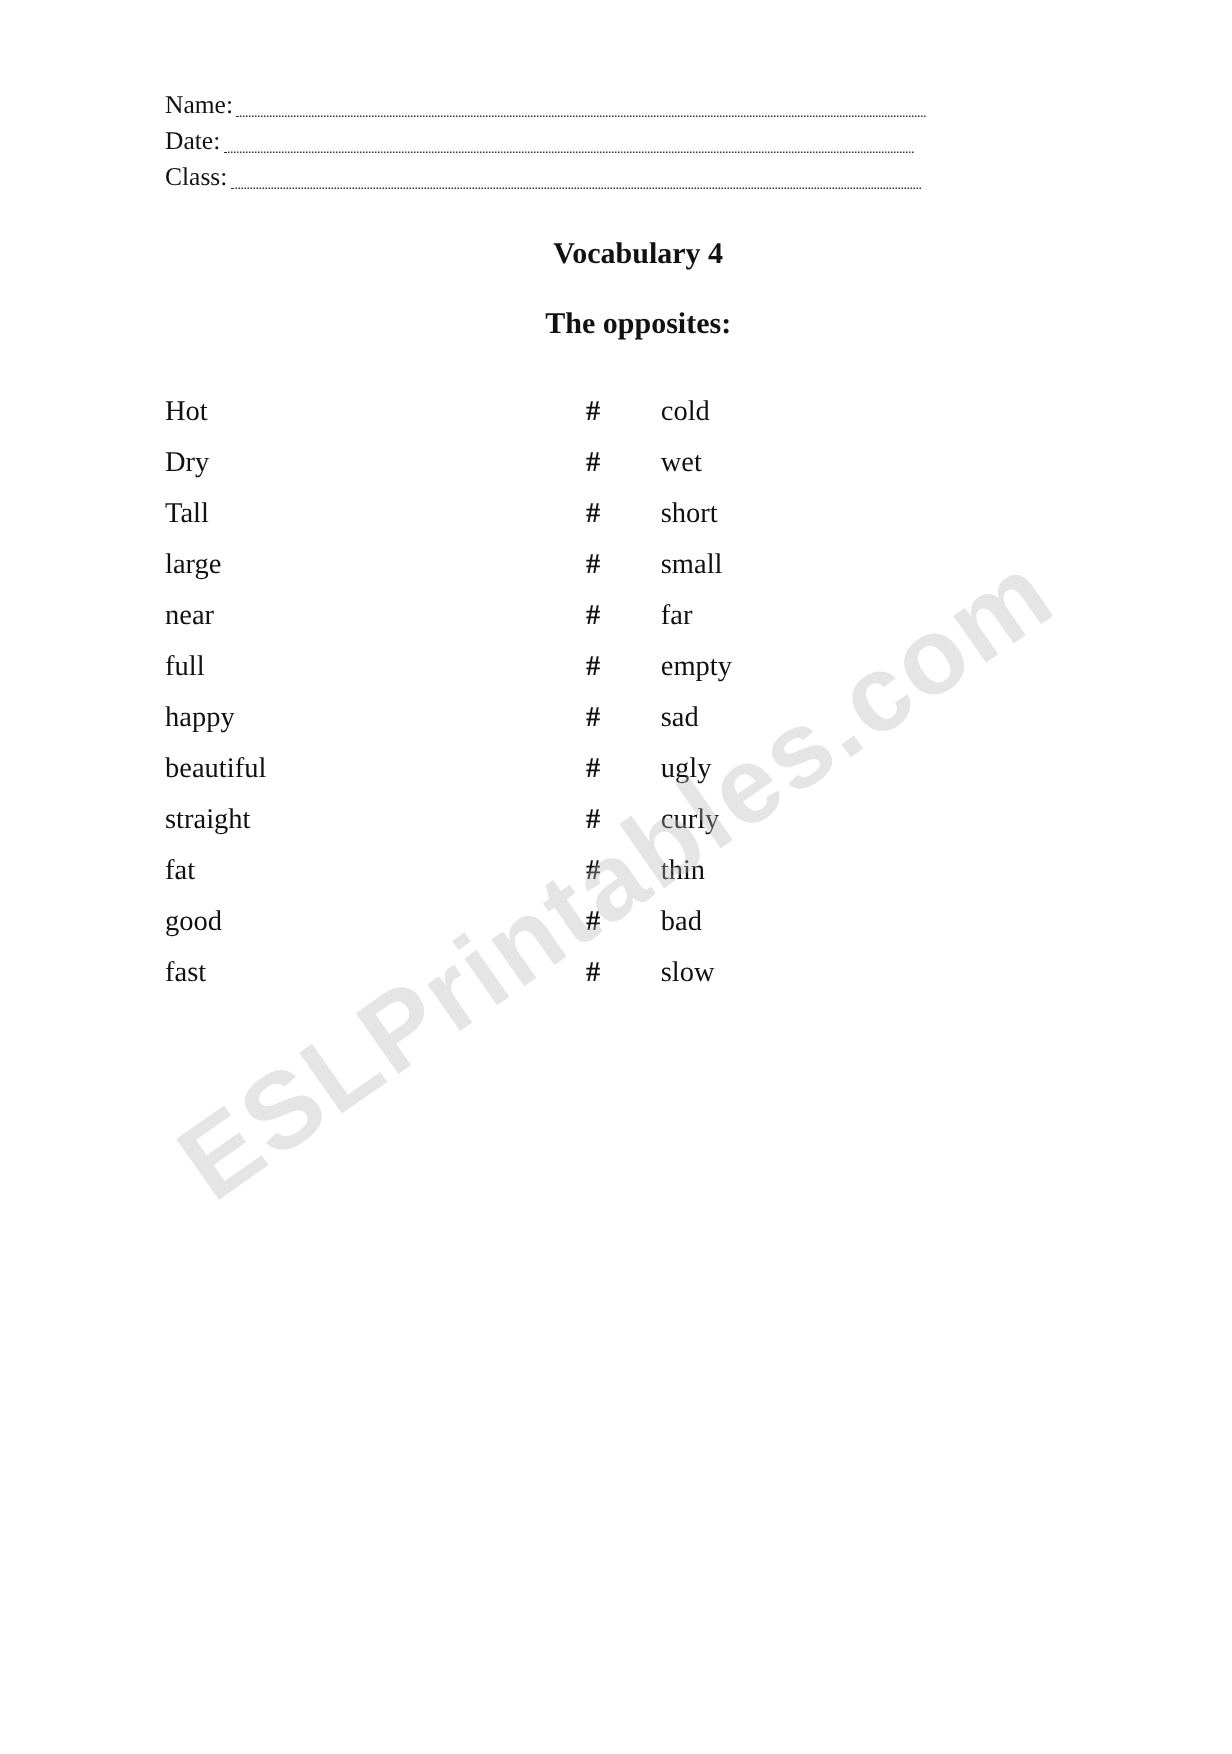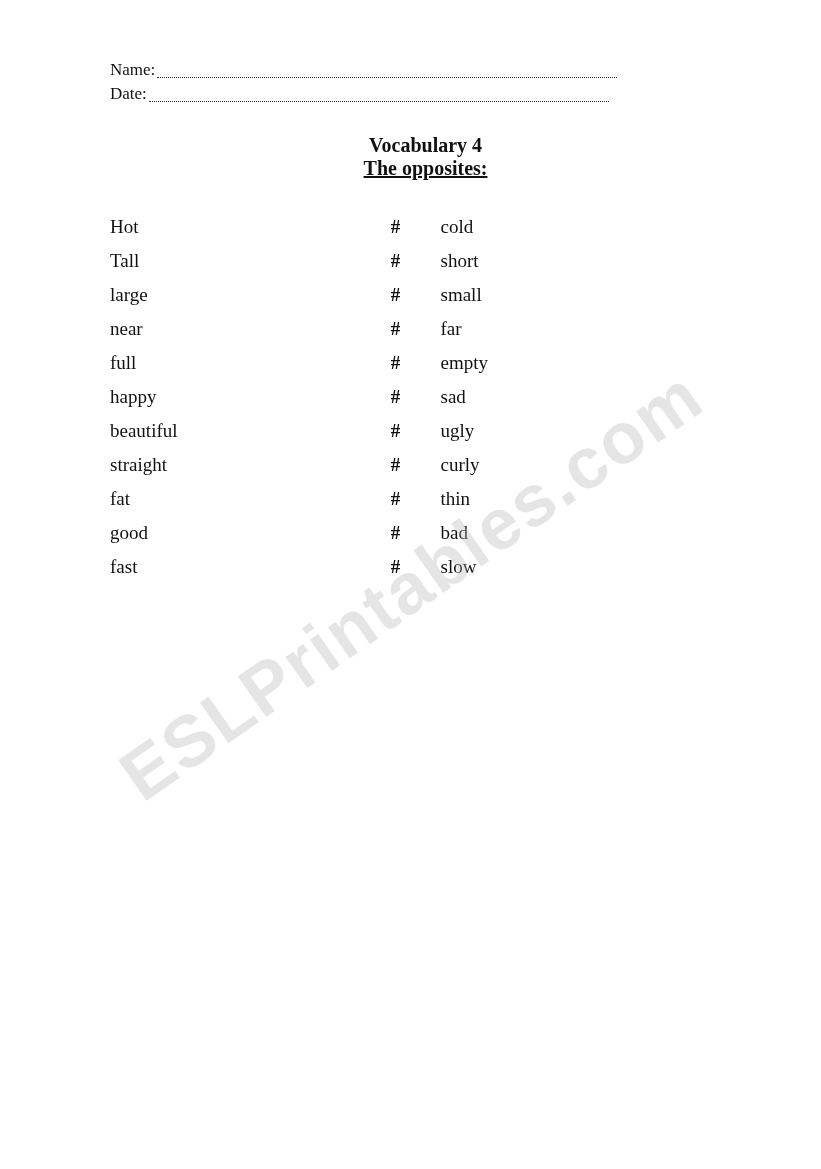--- a/index.html
+++ b/index.html
@@ -60,22 +60,22 @@
 
     .title-main {
       font-size: 20px;
       font-weight: bold;
       color: #111;
     }
 
     .title-sub {
       font-size: 20px;
       font-weight: bold;
-      text-decoration: underline;
       color: #111;
+      margin-top: 24px;
     }
 
     .vocab-table {
       width: 100%;
       border-collapse: collapse;
       margin-top: 22px;
     }
 
     .vocab-table td {
       padding: 6px 0;
@@ -103,33 +103,41 @@
 </head>
 <body>
 
 <div class="header-fields">
   <div class="header-field">
     <span>Name:</span><span class="dots"></span>
   </div>
   <div class="header-field">
     <span>Date:</span><span class="dots"></span>
   </div>
+  <div class="header-field">
+    <span>Class:</span><span class="dots"></span>
+  </div>
 </div>
 
 <div class="title-section">
   <div class="title-main">Vocabulary 4</div>
   <div class="title-sub">The opposites:</div>
 </div>
 
 <table class="vocab-table">
   <tbody id="vocab-rows">
       <tr>
         <td class="col-word1">Hot</td>
         <td class="col-hash">#</td>
         <td class="col-word2">cold</td>
+      </tr>
+      <tr>
+        <td class="col-word1">Dry</td>
+        <td class="col-hash">#</td>
+        <td class="col-word2">wet</td>
       </tr>
       <tr>
         <td class="col-word1">Tall</td>
         <td class="col-hash">#</td>
         <td class="col-word2">short</td>
       </tr>
       <tr>
         <td class="col-word1">large</td>
         <td class="col-hash">#</td>
         <td class="col-word2">small</td>

